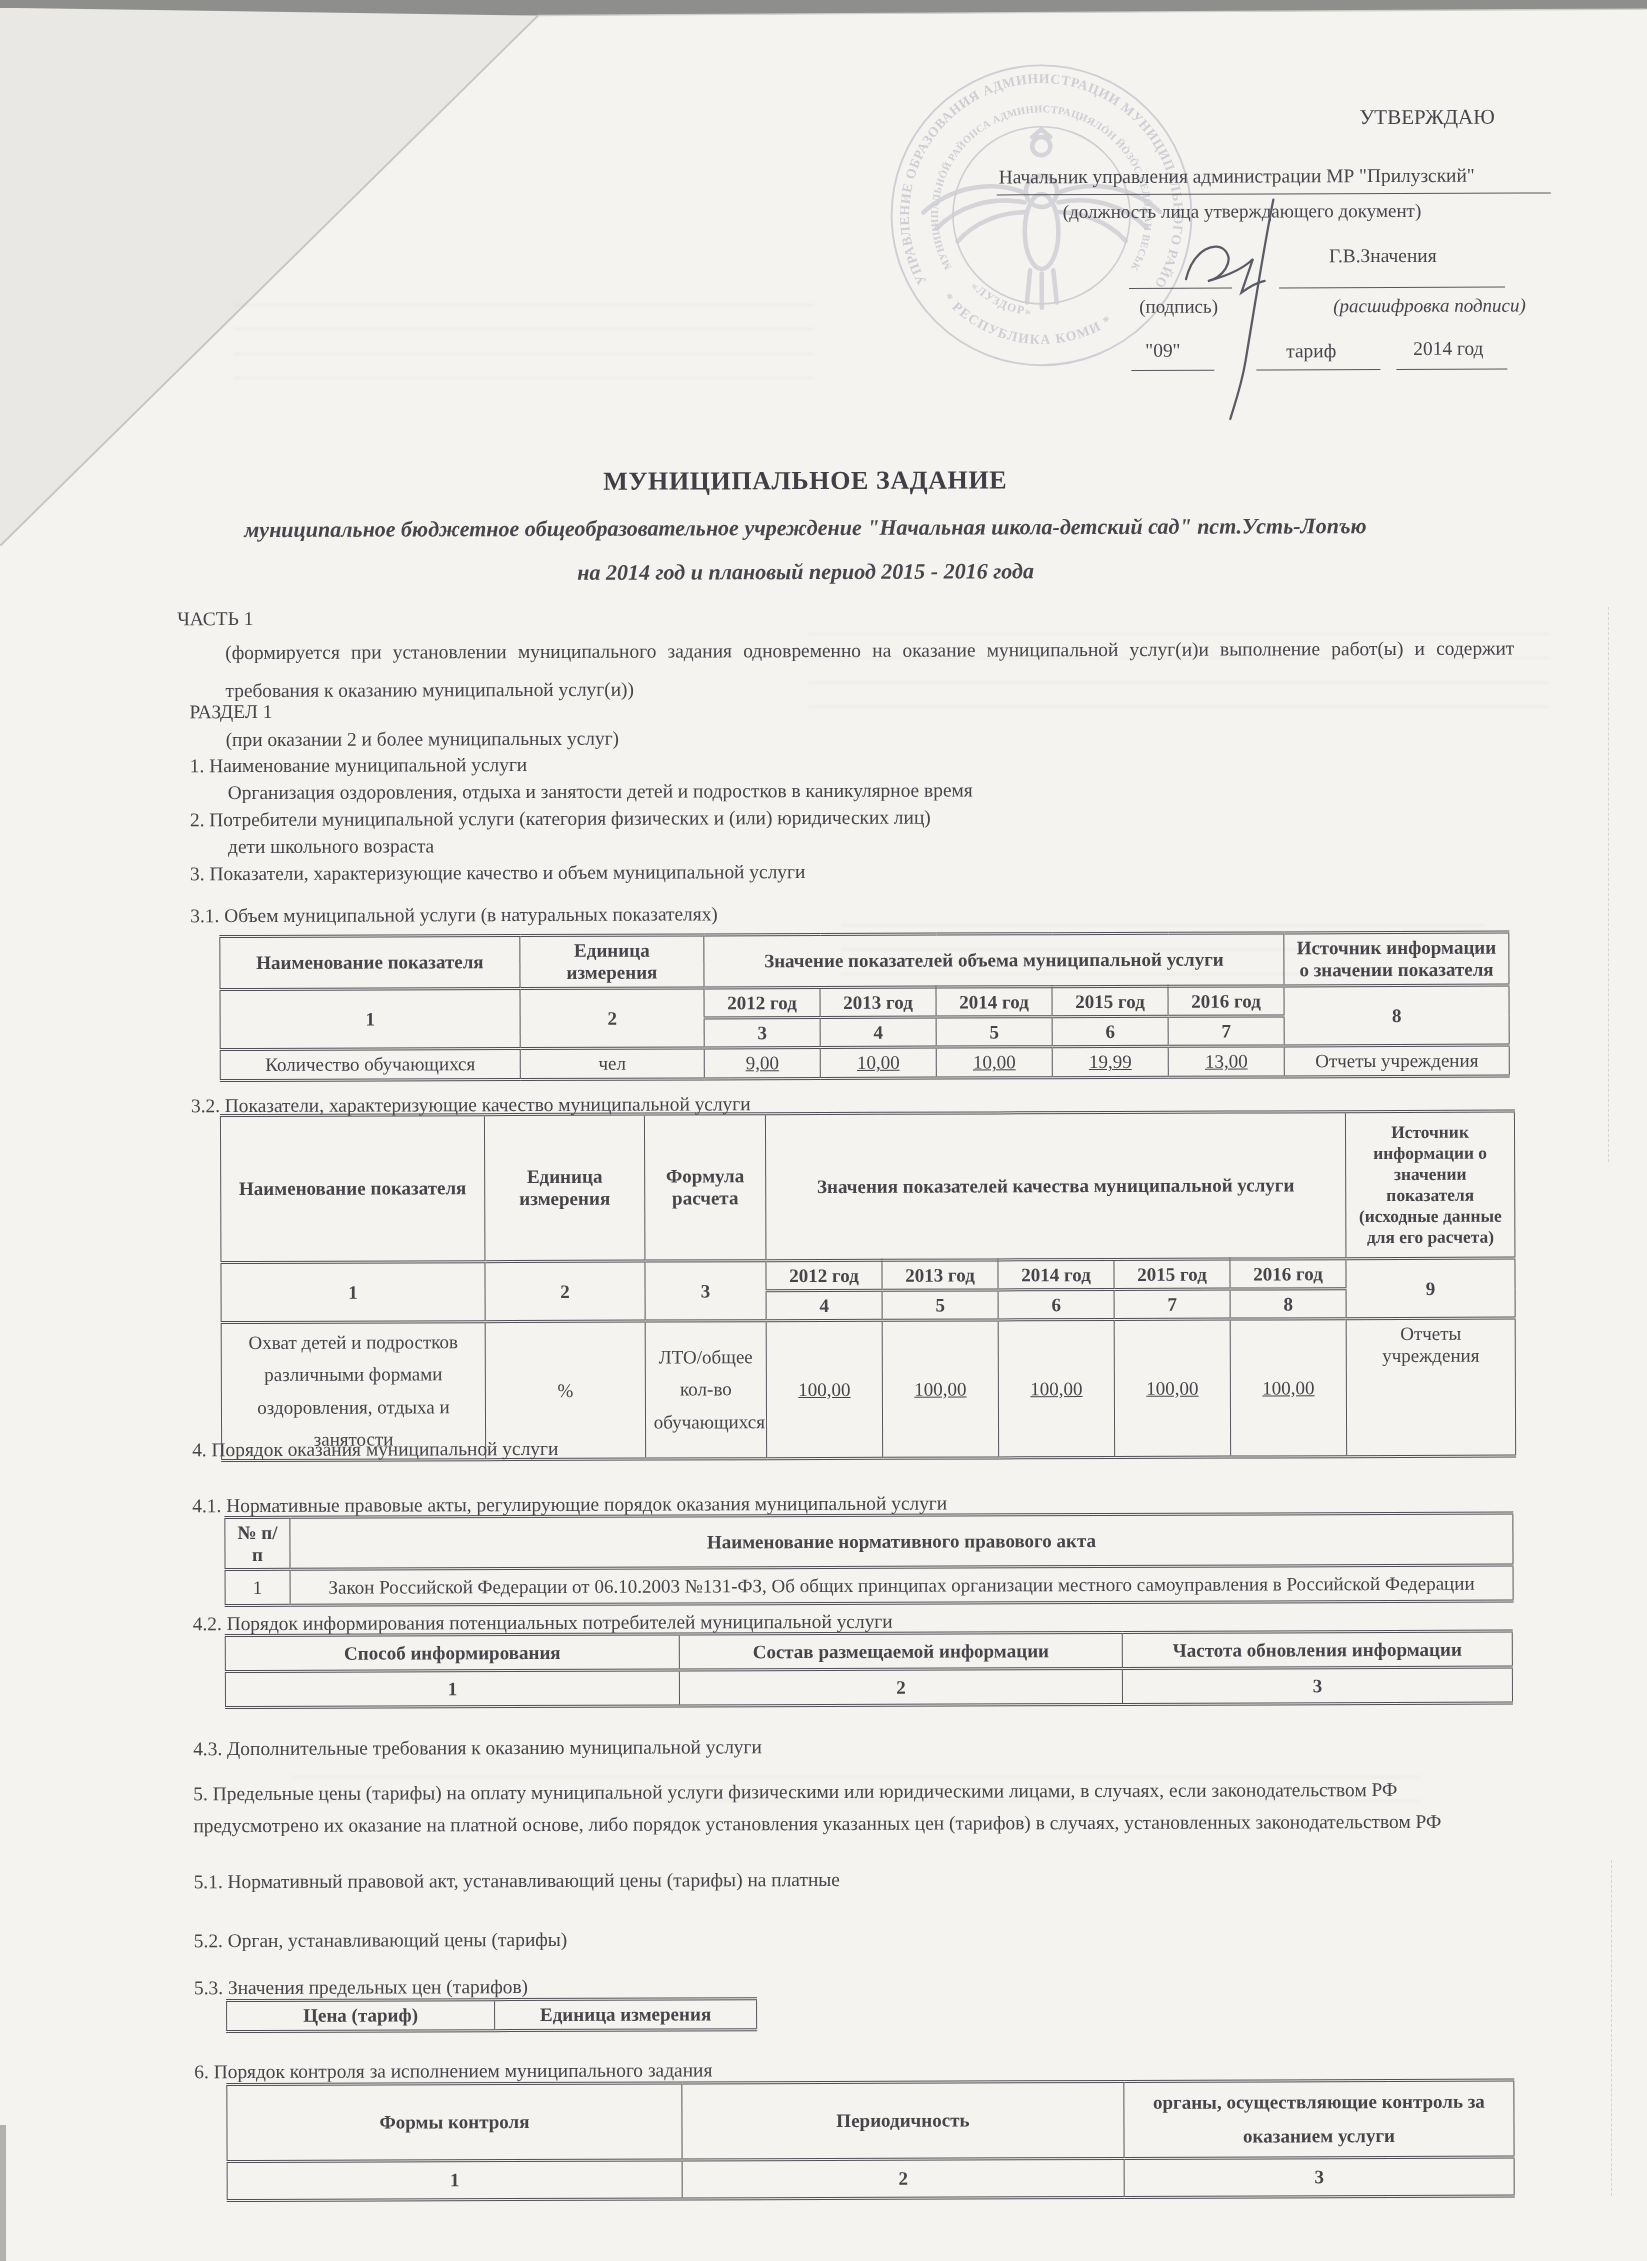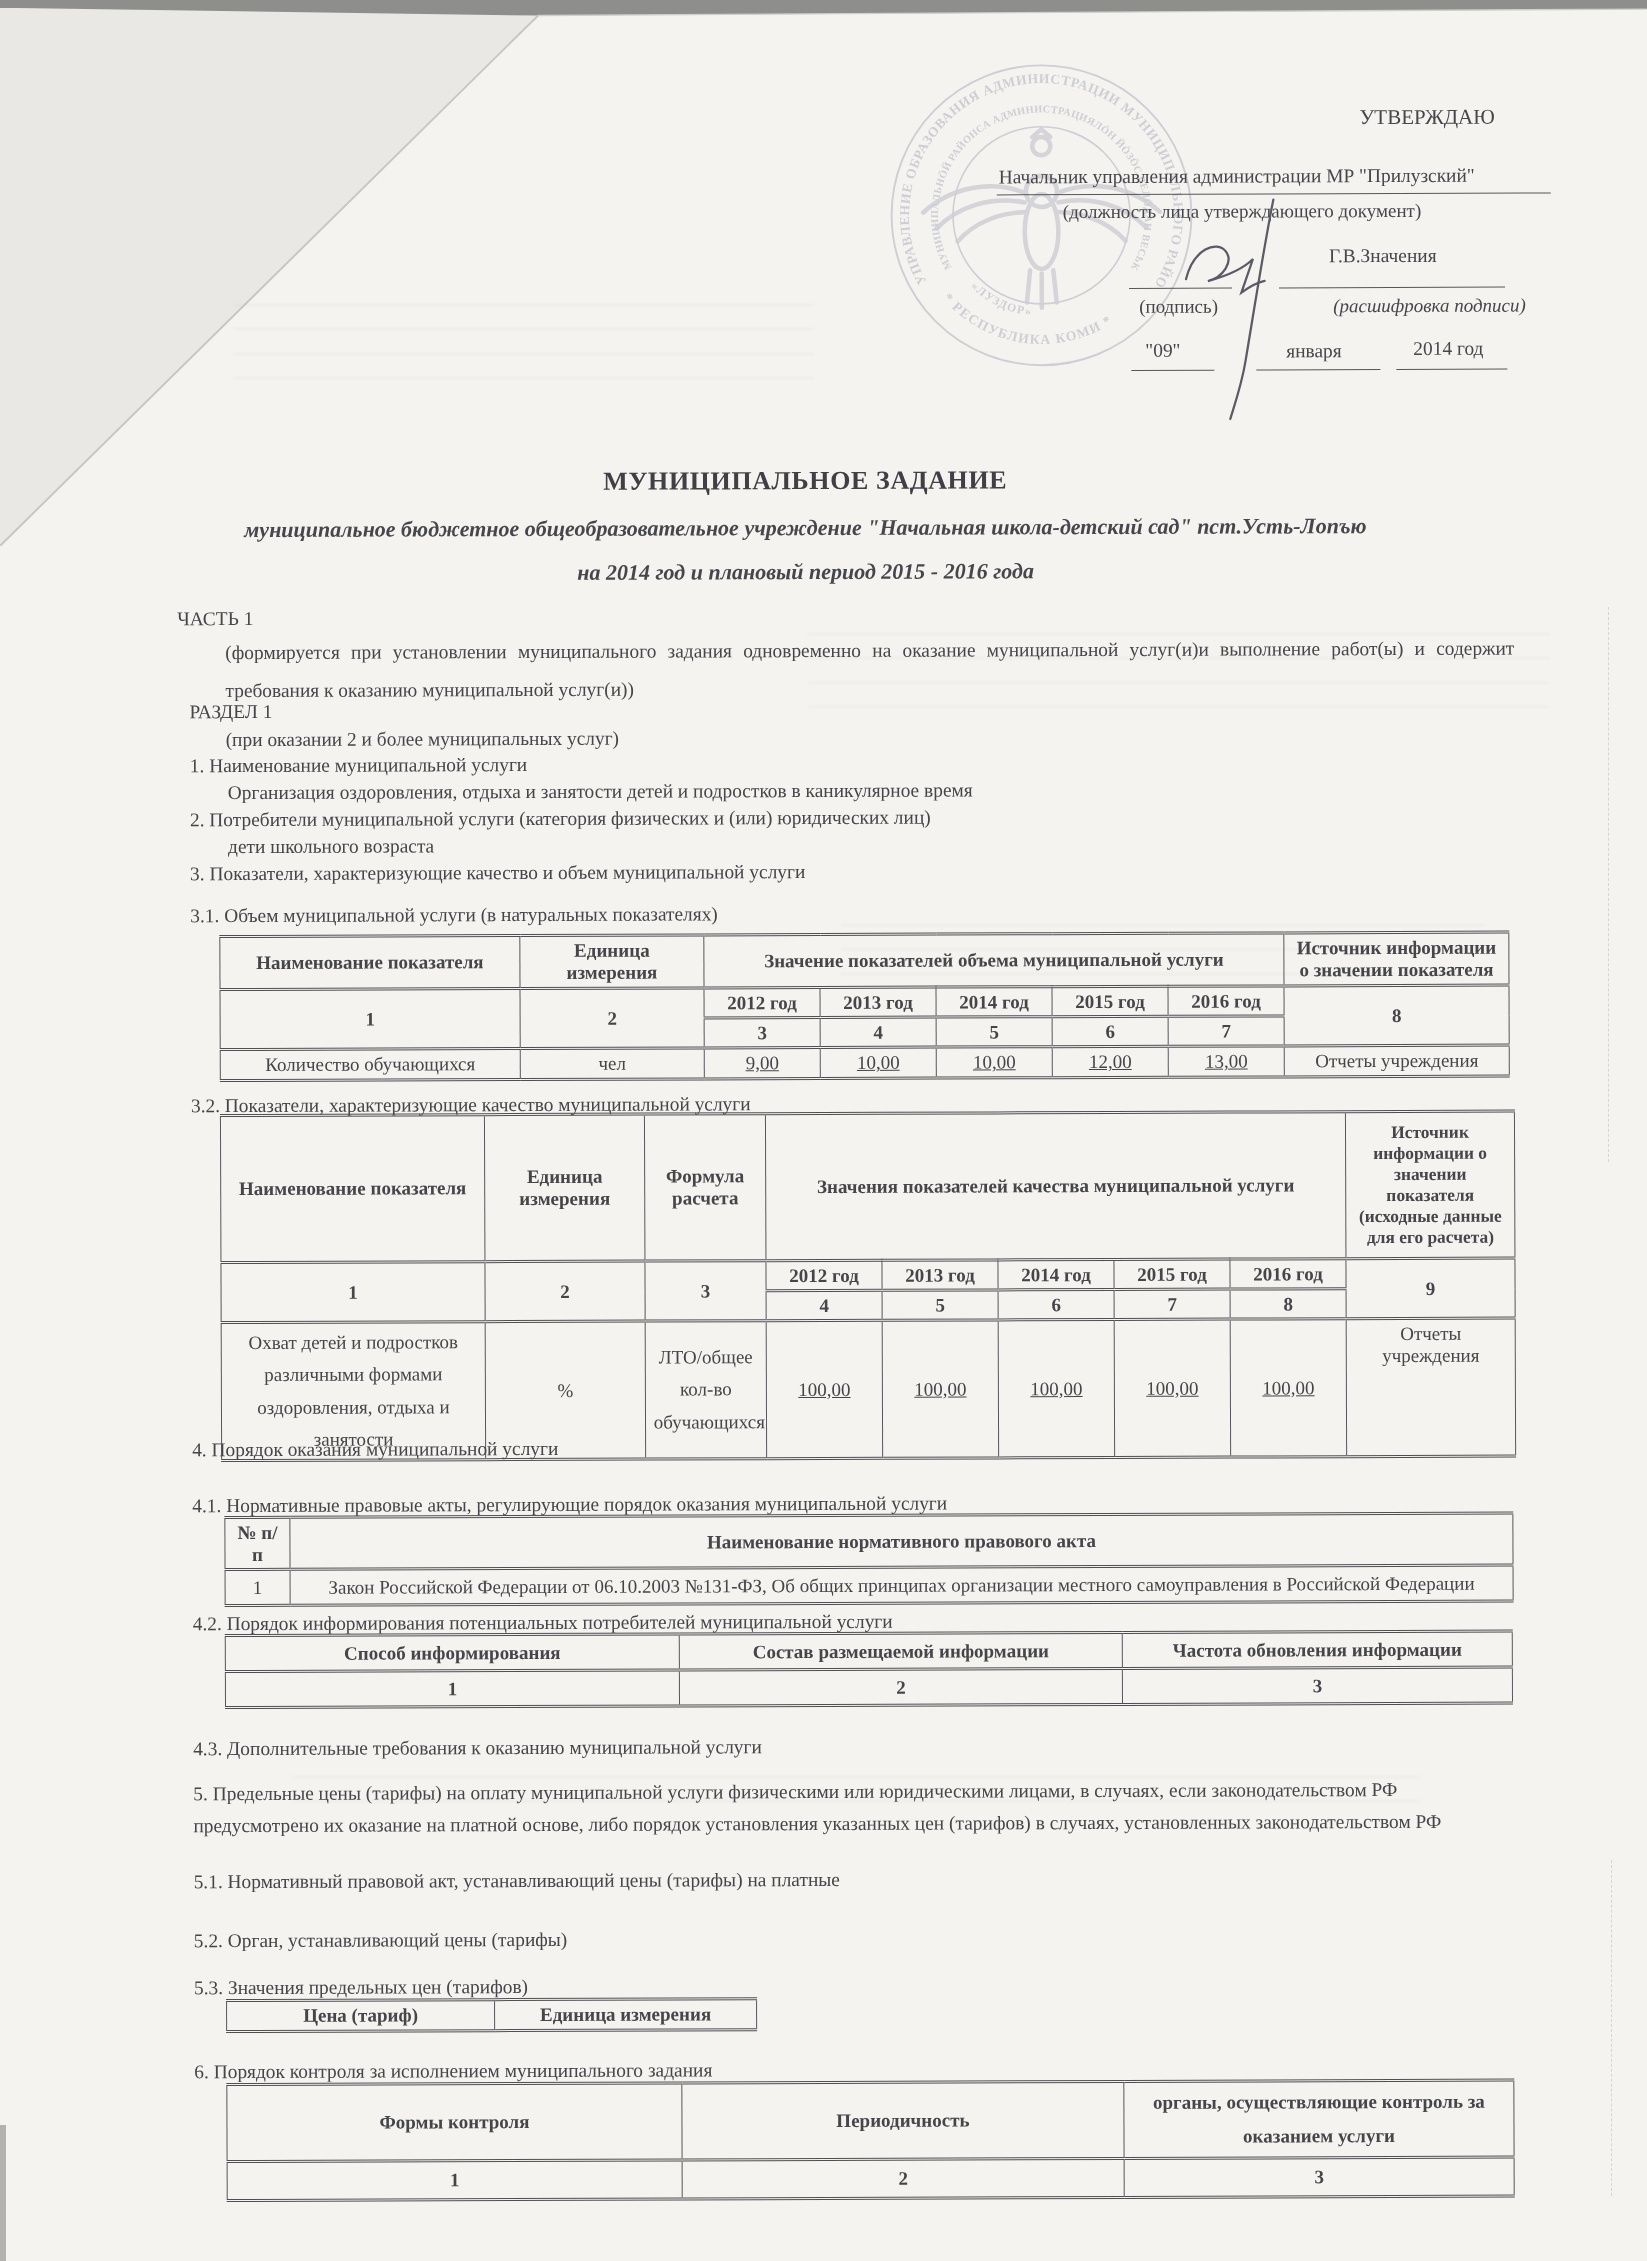--- a/index.html
+++ b/index.html
@@ -136,21 +136,21 @@
       </g>
     </svg>
 
     <div class="appr txt" style="left:1332px; top:247px;">Г.В.Значения</div>
     <div class="appr-line" style="left:1132px; top:289px; width:103px;"></div>
     <div class="appr-line" style="left:1282px; top:289px; width:226px;"></div>
     <div class="appr txt cap" style="left:1142px; top:297px;">(подпись)</div>
     <div class="appr txt cap" style="left:1336px; top:297px;font-style:italic;">(расшифровка подписи)</div>
 
     <div class="appr txt" style="left:1148px; top:341px;">"09"</div>
-    <div class="appr txt" style="left:1289px; top:342px;">января</div>
+    <div class="appr txt" style="left:1289px; top:342px;">тариф</div>
     <div class="appr txt" style="left:1416px; top:340px;">2014 год</div>
     <div class="appr-line" style="left:1134px; top:371px; width:83px;"></div>
     <div class="appr-line" style="left:1259px; top:371px; width:124px;"></div>
     <div class="appr-line" style="left:1399px; top:371px; width:111px;"></div>
 
     <div class="txt center-line doc-title" style="top:466px;">МУНИЦИПАЛЬНОЕ ЗАДАНИЕ</div>
     <div class="txt center-line doc-sub" style="top:515px;">муниципальное бюджетное общеобразовательное учреждение "Начальная школа-детский сад" пст.Усть-Лопъю</div>
     <div class="txt center-line doc-sub" style="top:559px;">на 2014 год и плановый период 2015 - 2016 года</div>
 
     <div class="txt" style="left:179px; top:606px;">ЧАСТЬ 1</div>
@@ -199,21 +199,21 @@
         <td>5</td>
         <td>6</td>
         <td>7</td>
       </tr>
       <tr style="height:31px">
         <td class="data al">Количество обучающихся</td>
         <td class="data">чел</td>
         <td class="data ar">9,00</td>
         <td class="data ar">10,00</td>
         <td class="data ar">10,00</td>
-        <td class="data ar">12,00</td>
+        <td class="data ar">19,99</td>
         <td class="data ar">13,00</td>
         <td class="data al">Отчеты учреждения</td>
       </tr>
     </tbody>
       </table>
 
     <div class="txt" style="left:191px; top:1093px;">3.2. Показатели, характеризующие качество  муниципальной услуги</div>
     <table class="doc-table" style="left:220px; top:1112px; width:1290px;">
       <colgroup>
         <col style="width:264px">

